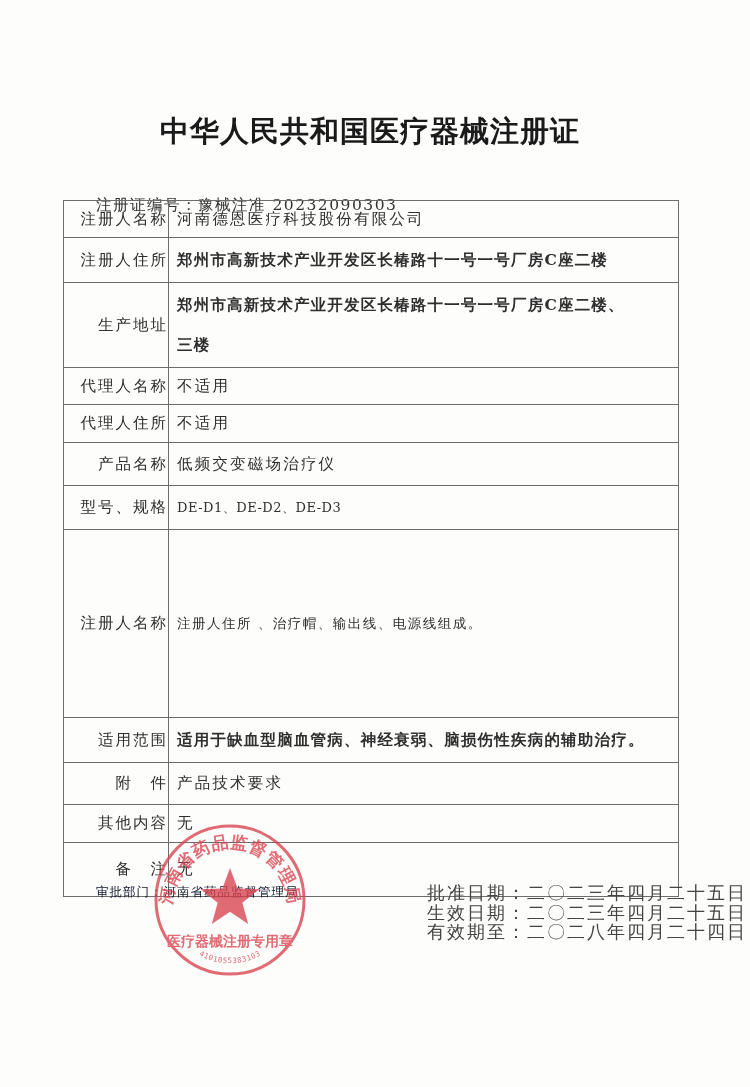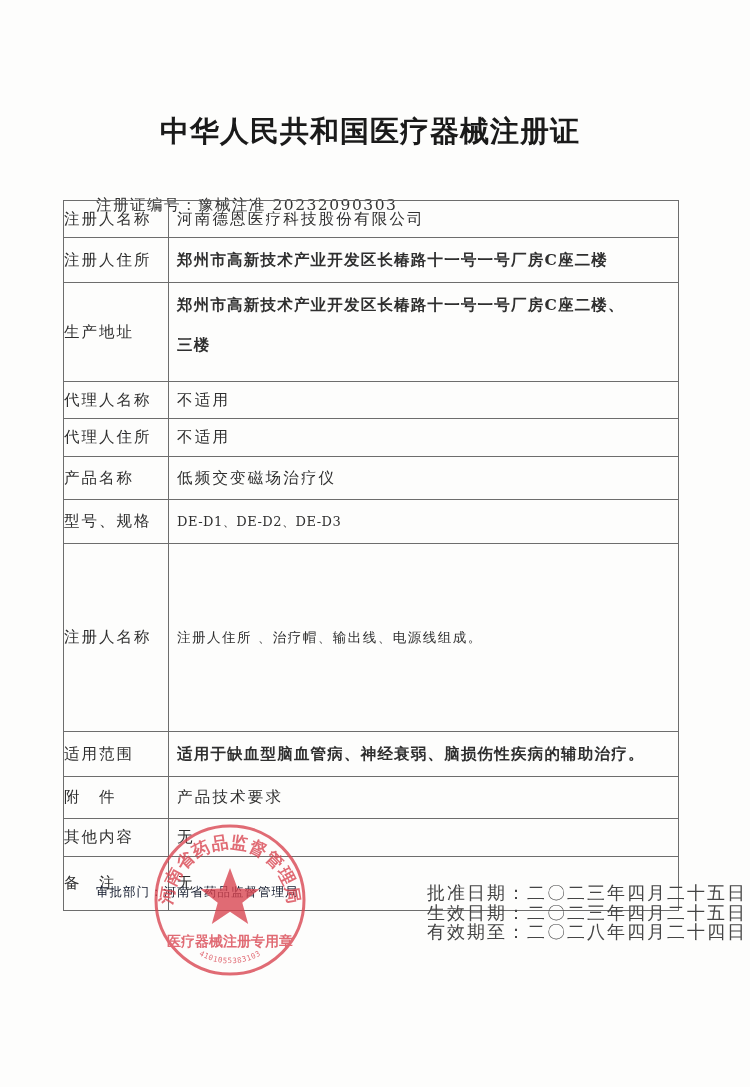--- a/index.html
+++ b/index.html
@@ -17,25 +17,25 @@
     letter-spacing:1.5px;
     margin-top:24px;
   }
   table.cert {
     position:absolute; left:63px; top:200px; width:616px;
     border-collapse:collapse; table-layout:fixed;
   }
   table.cert td {
     border:1.5px solid #6d6d6d; font-size:15.5px; color:#2f2f2f; padding:0;
   }
-  td.label { width:104px; text-align:left; letter-spacing:2px; }
+  td.label { width:104px; text-align:right; letter-spacing:2px; }
   td.value { padding-left:8px !important; letter-spacing:2.2px; }
   td.value.small { font-size:13px; letter-spacing:0.5px; font-family:"DejaVu Serif", serif; }
   td.value.tight { letter-spacing:1.2px;font-weight:bold; }
-  td.value.multi { line-height:40px; padding-top:2px; padding-bottom:16px; }
+  td.value.multi { line-height:40px; padding-top:2px; padding-bottom:2px; }
   .footer-left {
     position:absolute; left:96px; top:884px; font-size:12.5px; color:#0f172a; letter-spacing:1px;
   }
   .footer-right {
     position:absolute; left:427px; top:883px; font-size:18px; color:#444; letter-spacing:2px;
     line-height:19.5px;
   }
   .seal {
     position:absolute; left:150px; top:820px; width:160px; height:160px;
     opacity:0.78; pointer-events:none;

